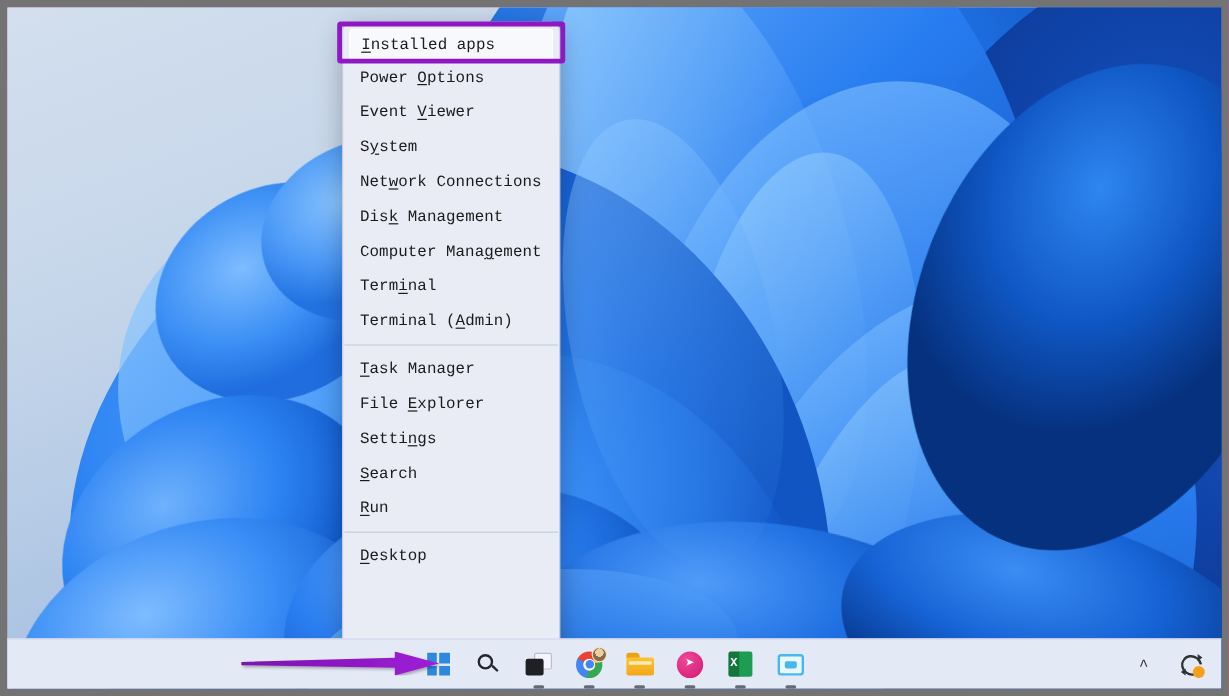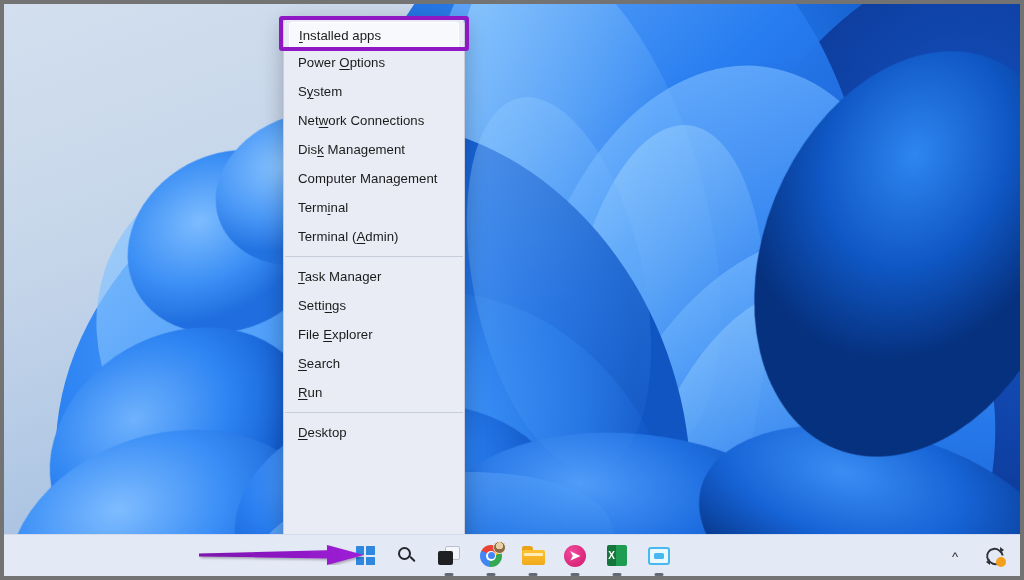--- a/index.html
+++ b/index.html
@@ -4,22 +4,23 @@
 <style>
   * { box-sizing: border-box; margin: 0; padding: 0; }
   html, body {
     width: 1024px; height: 580px; overflow: hidden;
     font-family: "Liberation Sans", sans-serif;
   }
   #screen {
     position: relative;
     width: 1024px; height: 580px;
     overflow: hidden;
-    border: 4px solid #737373;
+    border: 6px solid #737373;
     background: #be185d;
+    font-family: Liberation Mono, monospace;
   }
 
   
   #wallpaper {
     position: absolute; inset: 0;
     background:
       linear-gradient(135deg, #cfdcec 0%, #bccfe6 18%, #a9c2e0 30%, #93b5dc 42%, #7aa8d8 52%, #cfdcec 53%);
     overflow: hidden;
   }
   #wall-sky {
@@ -275,20 +276,23 @@
   </div>
 
   <div id="winx-menu">
       <div class="mi" id="mi-installed-apps">
         <span class="lbl"><span class="acc">I</span>nstalled apps</span>
       </div>
       <div class="mi">
         <span class="lbl">Power <span class="acc">O</span>ptions</span>
       </div>
       <div class="mi">
+        <span class="lbl">Event <span class="acc">V</span>iewer</span>
+      </div>
+      <div class="mi">
         <span class="lbl">S<span class="acc">y</span>stem</span>
       </div>
       <div class="mi">
         <span class="lbl">Net<span class="acc">w</span>ork Connections</span>
       </div>
       <div class="mi">
         <span class="lbl">Dis<span class="acc">k</span> Management</span>
       </div>
       <div class="mi">
         <span class="lbl">Computer Mana<span class="acc">g</span>ement</span>
@@ -297,24 +301,24 @@
         <span class="lbl">Term<span class="acc">i</span>nal</span>
       </div>
       <div class="mi">
         <span class="lbl">Terminal (<span class="acc">A</span>dmin)</span>
       </div>
       <div class="sep"></div>
       <div class="mi">
         <span class="lbl"><span class="acc">T</span>ask Manager</span>
       </div>
       <div class="mi">
+        <span class="lbl">File <span class="acc">E</span>xplorer</span>
+      </div>
+      <div class="mi">
         <span class="lbl">Setti<span class="acc">n</span>gs</span>
-      </div>
-      <div class="mi">
-        <span class="lbl">File <span class="acc">E</span>xplorer</span>
       </div>
       <div class="mi">
         <span class="lbl"><span class="acc">S</span>earch</span>
       </div>
       <div class="mi">
         <span class="lbl"><span class="acc">R</span>un</span>
       </div>
       <div class="sep"></div>
       <div class="mi">
         <span class="lbl"><span class="acc">D</span>esktop</span>

